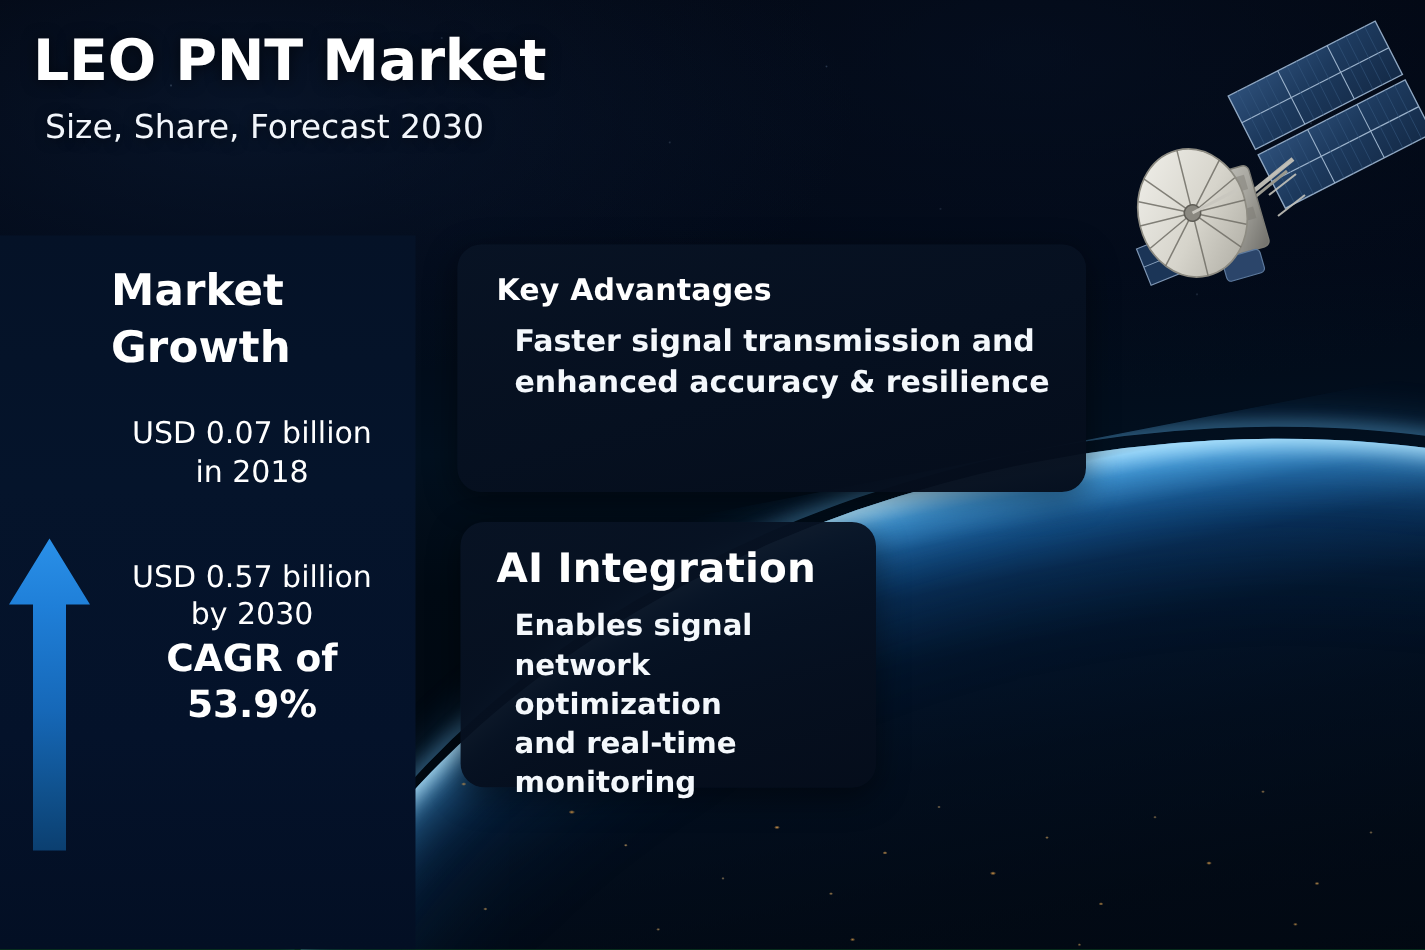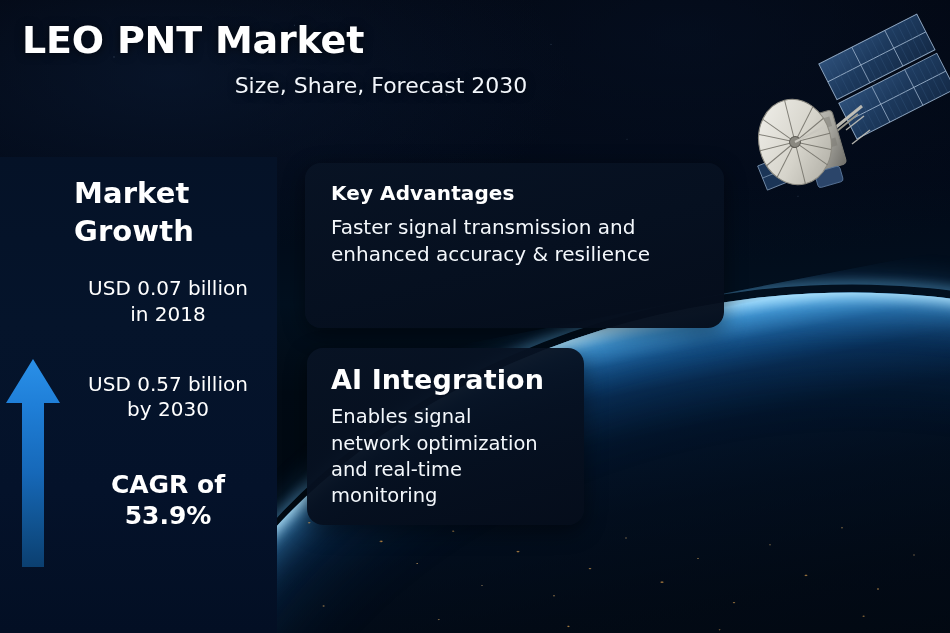--- a/index.html
+++ b/index.html
@@ -185,21 +185,20 @@
     font-size: 20px;
     font-weight: normal;
     line-height: 1.28;
     color: #ffffff;
   }
 
   .stat-2025 { margin-top: 26px; }
   .stat-2030 { margin-top: 44px; }
 
   .cagr {
-    margin-top: 46px;
     font-size: 25px;
     font-weight: bold;
     line-height: 1.25;
     color: #ffffff;
   }
 
   
   .header {
     position: absolute;
     left: 0;
@@ -213,27 +212,26 @@
     font-size: 38px;
     font-weight: bold;
     line-height: 1.18;
     letter-spacing: -0.2px;
     color: #ffffff;
     text-shadow: 0 1px 10px rgba(0,0,0,0.6);
   }
 
   .header-sub {
     margin-top: 10px;
-    margin-left: 20px;
+    margin-left: 8px;
     font-size: 22px;
     font-weight: normal;
     line-height: 1.22;
     color: #f2f6fb;
     text-shadow: 0 1px 8px rgba(0,0,0,0.55);
-    text-align: center;
   }
 
   
   .card {
     position: absolute;
     border-radius: 16px;
     background: linear-gradient(165deg, rgba(8,19,36,0.95) 0%, rgba(6,16,32,0.96) 55%, rgba(5,13,27,0.97) 100%);
     box-shadow: 0 6px 22px rgba(0,0,0,0.45);
     color: #ffffff;
   }
@@ -260,23 +258,24 @@
     line-height: 1.2;
     letter-spacing: 0.1px;
   }
 
   .card-advantages .card-title { font-size: 20px; }
   .card-ai .card-title { font-size: 27px; }
 
   .card-body {
     margin-top: 9px;
     font-size: 20px;
-    font-weight: normal;
+    font-weight: bold;
     line-height: 1.34;
     color: #f4f8fc;
+    margin-left: 12px;
   }
 
   .card-ai .card-body { margin-top: 8px; font-size: 19.5px; }
 </style>
 </head>
 <body>
 
 <div id="infographic">
 
   <div class="space-bg"></div>

